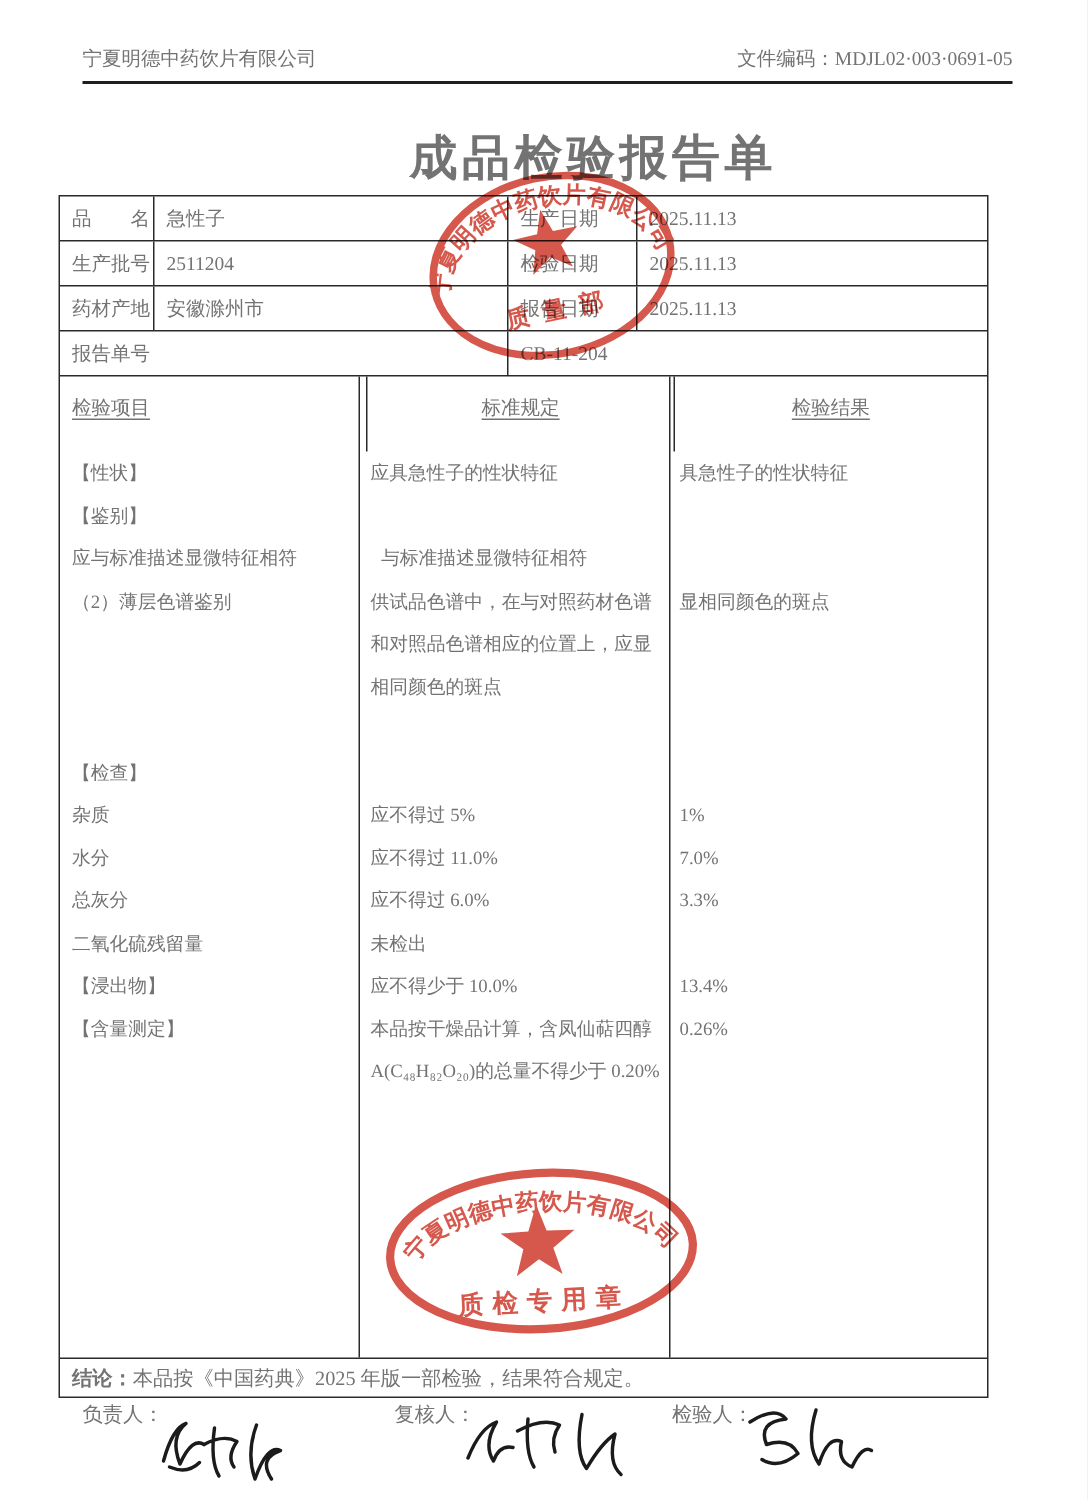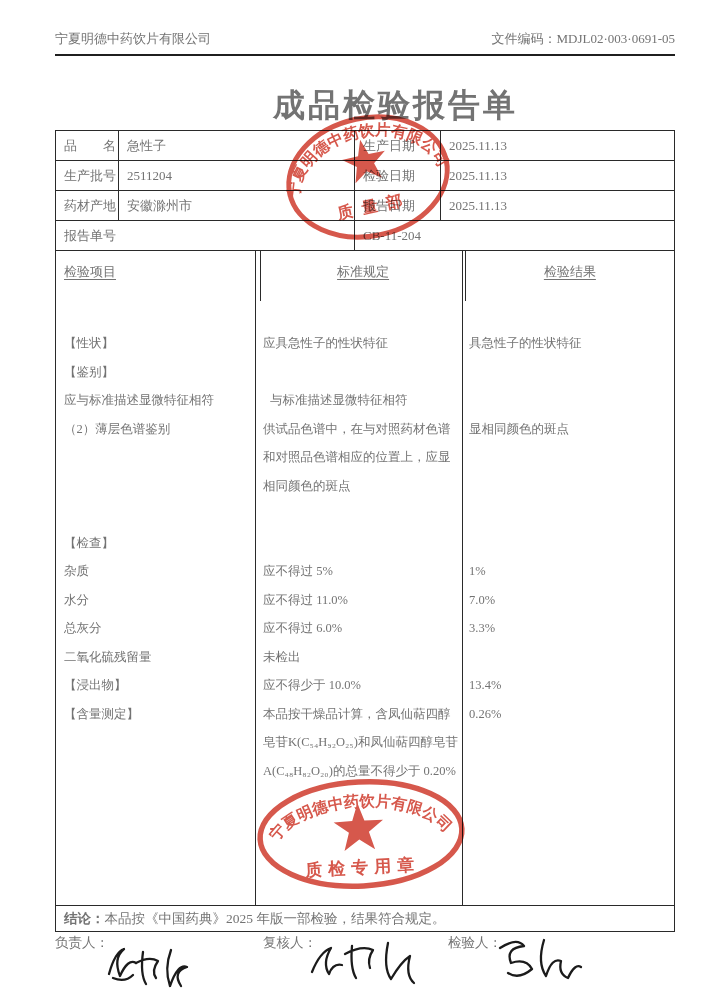--- a/index.html
+++ b/index.html
@@ -15,42 +15,42 @@
   }
   .header-rule {
     position:absolute; left:55px; top:54px; width:620px; height:0;
     border-top:2.5px solid #1f1f1f;
   }
   .title {
     position:absolute; left:0; top:84px; width:100%; text-align:center;
     font-size:32px; font-weight:bold; letter-spacing:3px;margin-left:33px;
   }
   .report-table {
-    position:absolute; left:55px; top:130px; width:618px;
+    position:absolute; left:39px; top:130px; width:618px;
     border:1px solid #2a2a2a;
   }
   .irow { display:flex; height:29px; line-height:29px; border-bottom:1px solid #2a2a2a; font-size:13px; }
   .irow .cell { padding-left:8px; overflow:hidden; white-space:nowrap; }
   .c-l1 { width:54px;  border-right:1px solid #2a2a2a; }
   .c-v1 { width:227px; border-right:1px solid #2a2a2a; }
   .c-l2 { width:77px;  border-right:1px solid #2a2a2a; }
   .c-v2 { flex:1; }
   .c-merged { width:290px; border-right:1px solid #2a2a2a; }
   .c-wide { flex:1; }
 
   .insp-section { position:relative; height:654px; border-bottom:1px solid #2a2a2a; }
   .insp-headrow { display:flex; height:50px; font-size:13px; }
   .insp-headrow .hcell { padding-top:12px; }
   .insp-headrow .hcell span { text-decoration:underline; text-underline-offset:3px; }
   .hc1 { width:199px; border-right:1px solid #2a2a2a; padding-left:8px; }
   .hc2 { width:206px; border-right:1px solid #2a2a2a; text-align:center; }
   .hc3 { width:211px; text-align:center; }
   .insp-rows {}
   .insp-row { display:flex; height:28.5px; line-height:28.5px; font-size:12.5px; }
-  .insp-row .cell { padding-left:8px; overflow:visible; white-space:nowrap;margin-top:28px; }
+  .insp-row .cell { padding-left:8px; overflow:visible; white-space:nowrap; }
   .ic1 { width:191px; }
   .ic2 { width:198px; }
   .ic3 { width:203px; }
   .vline { position:absolute; top:0; bottom:0; width:0; border-left:1px solid #2a2a2a; }
   .vline1 { left:199px; } .vline2 { left:406px; }
 
   .conclusion-row { height:25px; line-height:25px; font-size:13.5px; padding-left:8px; white-space:nowrap; }
   .conclusion-row .clabel { font-weight:bold; }
 
   .sig-labels { position:absolute; left:55px; top:934px; width:620px; font-size:13.5px; }
@@ -170,25 +170,20 @@
           </div>
           <div class="insp-row">
             <div class="cell ic1">【浸出物】</div>
             <div class="cell ic2">应不得少于 10.0%</div>
             <div class="cell ic3">13.4%</div>
           </div>
           <div class="insp-row">
             <div class="cell ic1">【含量测定】</div>
             <div class="cell ic2">本品按干燥品计算，含凤仙萜四醇</div>
             <div class="cell ic3">0.26%</div>
-          </div>
-          <div class="insp-row">
-            <div class="cell ic1"></div>
-            <div class="cell ic2">皂苷K(C₅₄H₉₂O₂₅)和凤仙萜四醇皂苷</div>
-            <div class="cell ic3"></div>
           </div>
           <div class="insp-row">
             <div class="cell ic1"></div>
             <div class="cell ic2">A(C₄₈H₈₂O₂₀)的总量不得少于 0.20%</div>
             <div class="cell ic3"></div>
           </div>
         </div>
     </div>
 
     <div class="conclusion-row">

